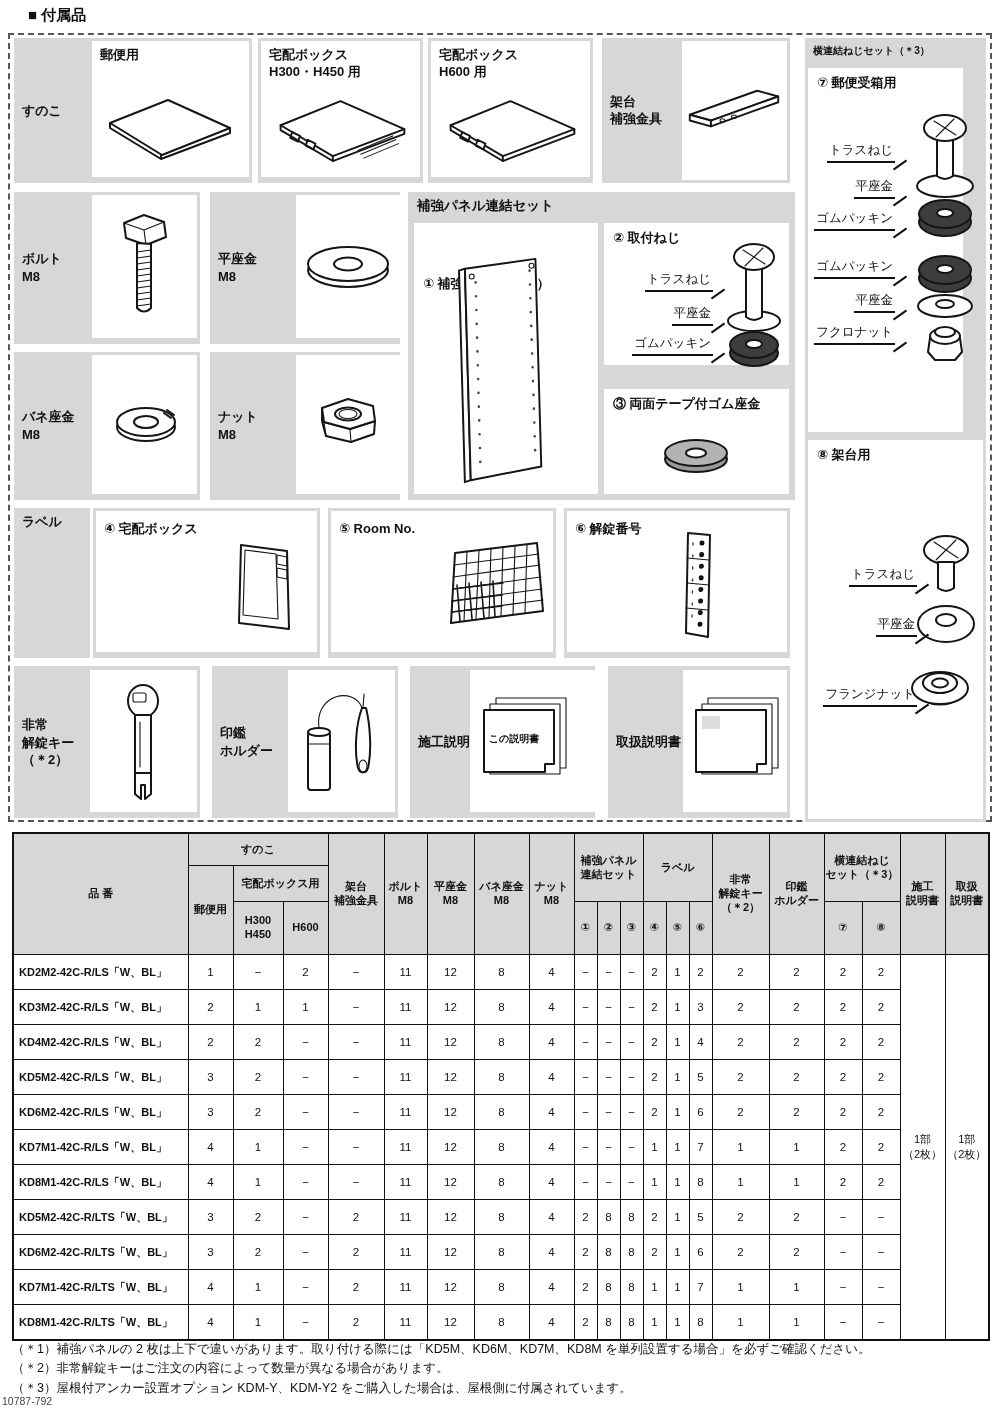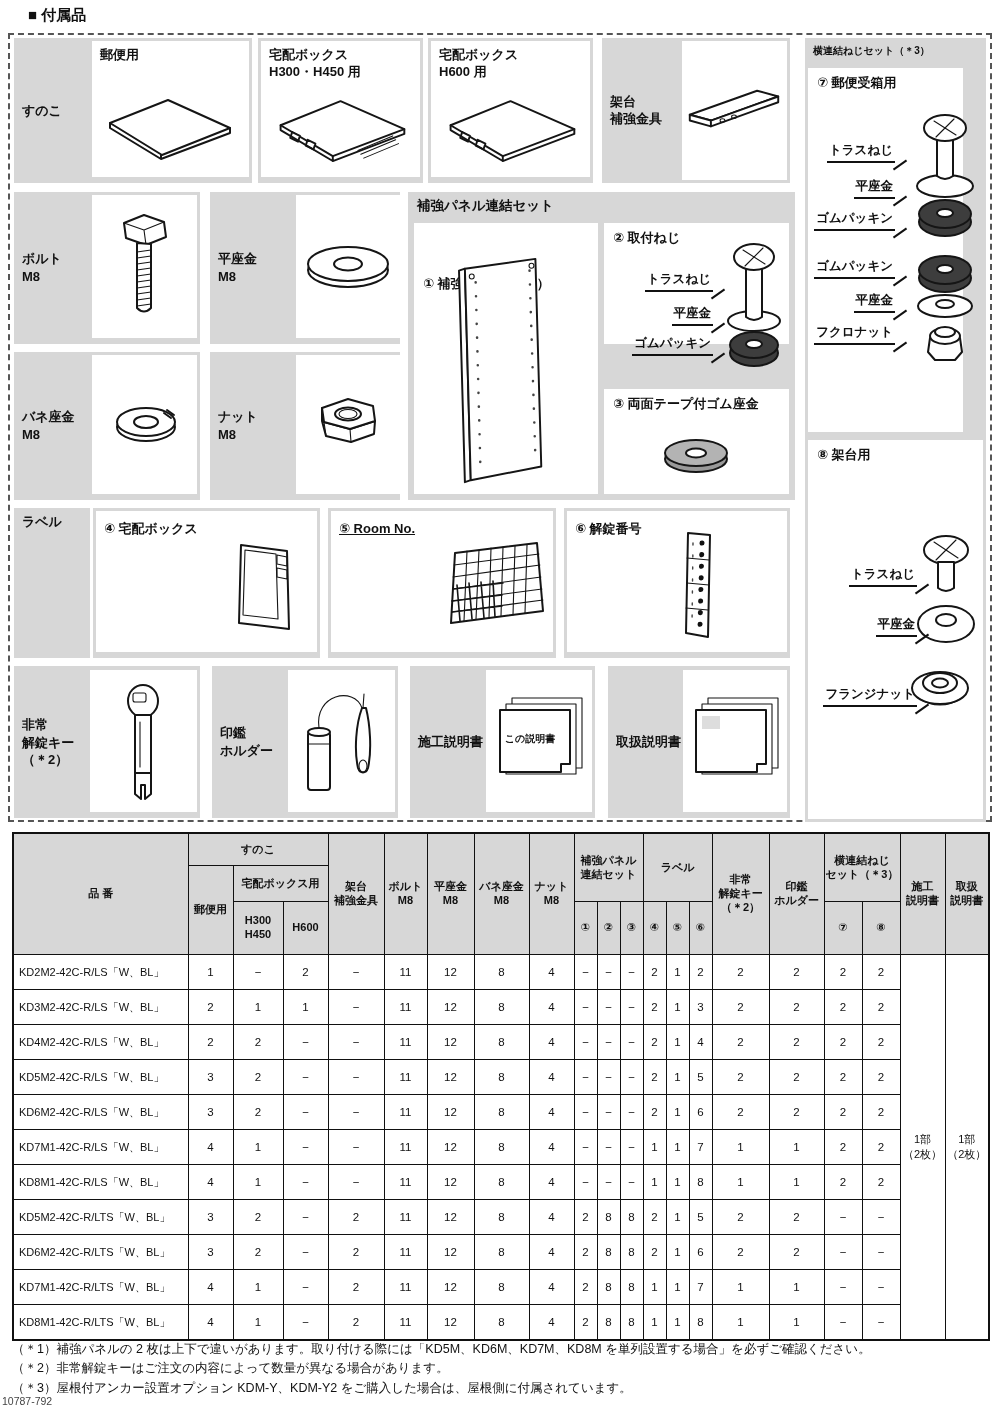--- a/index.html
+++ b/index.html
@@ -7,41 +7,41 @@
   .abs{position:absolute;}
   .page-title{left:28px;top:6px;font-size:15px;font-weight:bold;}
   .acc-box{left:8px;top:33px;width:984px;height:789px;border:2px dashed #555;box-sizing:border-box;background:#fff;}
   .group{position:absolute;background:#d7d7d7;}
   .inset{position:absolute;background:#fff;}
   .fpanel{position:absolute;background:#fff;border:3px solid #d7d7d7;border-bottom-width:6px;box-sizing:border-box;}
   .side-label{position:absolute;left:8px;top:50%;transform:translateY(-50%);font-size:13px;font-weight:bold;white-space:pre-line;line-height:1.35;}
   .top-label{position:absolute;left:8px;top:6px;font-size:13px;font-weight:bold;white-space:pre-line;line-height:1.3;}
   .panel-title{position:absolute;left:9px;top:7px;font-size:13px;font-weight:bold;white-space:pre-line;line-height:1.3;}
   .set-title{position:absolute;left:9px;top:5px;font-size:13.5px;font-weight:bold;}
-  .lead-label{position:absolute;font-size:12.5px;font-weight:bold;white-space:nowrap;border-bottom:2px solid #111;padding:0 2px 2px 2px;text-align:center;}
+  .lead-label{position:absolute;font-size:12.5px;font-weight:normal;white-space:nowrap;border-bottom:2px solid #111;padding:0 2px 2px 2px;text-align:center;}
   .lead-label::after{content:"";position:absolute;right:-13px;bottom:-5px;width:16px;height:2px;background:#111;transform:rotate(-35deg);}
   .art polygon,.art path,.art ellipse,.art rect,.art circle,.art line{fill:#fff;stroke:#151515;stroke-width:2;stroke-linejoin:round;stroke-linecap:round;}
   .art .nf{fill:none;}
   .art .thin{stroke-width:1.1;}
   .art .dk{fill:#3d3d3d;}
   .art .gy1{fill:#999;}
   .art .gy2{fill:#b3b3b3;}
   .art .dots{stroke:#444;stroke-width:2.6;stroke-dasharray:0.1,14;fill:none;}
   .art .ddots{stroke:#111;stroke-width:5;stroke-dasharray:0.1,11.5;fill:none;}
   .art .dash{stroke:#444;stroke-width:1.4;stroke-dasharray:2,10;fill:none;}
   .booklet-note{position:absolute;font-size:10px;font-weight:bold;text-align:center;}
   
   table.parts{position:absolute;left:12px;top:832px;width:976px;border-collapse:collapse;table-layout:fixed;border:2px solid #111;}
   table.parts th,table.parts td{border:1px solid #111;padding:0;text-align:center;vertical-align:middle;overflow:hidden;}
   table.parts thead th{background:#d7d7d7;font-size:11px;font-weight:bold;white-space:pre-line;line-height:1.25;}
   table.parts thead tr.r1 th{height:31px;}
   table.parts thead tr.r2 th{height:35px;}
   table.parts thead tr.r3 th{height:52px;}
   table.parts tbody td{font-size:11.5px;height:34px;background:#fff;}
-  table.parts td.rowname{text-align:left;padding-left:5px;font-weight:normal;font-size:11px;white-space:nowrap;}
+  table.parts td.rowname{text-align:left;padding-left:5px;font-weight:bold;font-size:11px;white-space:nowrap;}
   table.parts td.manual{white-space:pre-line;font-size:11px;line-height:1.4;}
   .footnotes{left:12px;top:1340px;width:980px;font-size:12.5px;line-height:1.55;}
   .doc-num{left:2px;top:1395px;font-size:10.5px;color:#444;}
 </style>
 </head>
 <body>
 
 <div class="abs page-title">■ 付属品</div>
 
 <div class="abs acc-box">
@@ -121,36 +121,36 @@
       <div class="panel-title" style="white-space: pre-line; margin-top: 46px;">① 補強パネル（＊1）</div>
       <svg class="art" style="position:absolute;left:10px;top:30px;" width="165" height="235" viewBox="0 0 165 240">
         <polygon points="34,18 40,16 46,232 40,234"></polygon>
         <polygon points="40,16 112,6 118,218 46,232"></polygon>
         <path class="dots" d="M51,30 L56,224"></path>
         <path class="dots" d="M106,18 L112,208"></path>
         <circle class="nf thin" cx="47" cy="24" r="2.5"></circle>
         <circle class="nf thin" cx="108" cy="13" r="2.5"></circle>
       </svg>
     </div>
-    <div class="inset" style="left:196px;top:31px;width:185px;height:121px;">
+    <div class="inset" style="left:196px;top:31px;width:185px;height:142px;">
       <div class="panel-title" style="white-space: pre-line;">② 取付ねじ</div>
       <svg class="art" style="position:absolute;left:114px;top:10px;" width="66" height="142" viewBox="0 0 66 142">
         <ellipse class="dk" cx="36" cy="120" rx="24" ry="13"></ellipse>
         <ellipse class="dk" cx="36" cy="112" rx="24" ry="13"></ellipse>
         <ellipse cx="36" cy="111" rx="8" ry="4"></ellipse>
         <ellipse cx="36" cy="88" rx="26" ry="10"></ellipse>
         <path d="M28,36 L28,84 Q36,90 44,84 L44,36 Z"></path>
         <ellipse cx="36" cy="24" rx="20" ry="13"></ellipse>
         <path class="nf thin" d="M25,17 L47,31 M45,15 L27,33"></path>
       </svg>
       <div class="lead-label" style="right:76px;top:48px;">トラスねじ</div>
       <div class="lead-label" style="right:76px;top:82px;">平座金</div>
       <div class="lead-label" style="right:76px;top:112px;">ゴムパッキン</div>
     </div>
-    <div class="inset" style="left:196px;top:197px;width:185px;height:105px;">
+    <div class="inset" style="left:196px;top:197px;width:185px;height:105px;font-family:Liberation Serif, serif;">
       <div class="panel-title" style="white-space: pre-line;">③ 両面テープ付ゴム座金</div>
       <svg class="art" style="position:absolute;left:42px;top:36px;" width="100" height="56" viewBox="0 0 100 56">
         <ellipse class="gy1" cx="50" cy="34" rx="31" ry="13"></ellipse>
         <ellipse class="gy2" cx="50" cy="28" rx="31" ry="13"></ellipse>
         <ellipse cx="50" cy="28" rx="10" ry="4.5"></ellipse>
       </svg>
     </div>
   </div>
 
   <div class="group" style="left:4px;top:317px;width:186px;height:148px;">
@@ -185,21 +185,21 @@
   <div class="fpanel" style="left:83px;top:473px;width:227px;height:150px;">
     <div class="top-label" style="top: 10px; white-space: pre-line;">④ 宅配ボックス</div>
     <svg class="art" style="position:absolute;left:135px;top:28px;" width="72" height="96" viewBox="0 0 72 96">
       <polygon points="10,6 56,12 58,90 8,84"></polygon>
       <polygon class="nf thin" points="14,11 45,15 47,80 12,76"></polygon>
       <polygon class="nf thin" points="46,16 56,18 56,27 46,25"></polygon>
       <polygon class="nf thin" points="46,29 56,31 56,40 46,38"></polygon>
     </svg>
   </div>
   <div class="fpanel" style="left:318px;top:473px;width:228px;height:150px;">
-    <div class="top-label" style="top: 10px; white-space: pre-line; text-decoration: underline;">⑤ Room No.</div>
+    <div class="top-label" style="top: 10px; white-space: pre-line;">⑤ Room No.</div>
     <svg class="art" style="position:absolute;left:112px;top:28px;" width="106" height="92" viewBox="0 0 106 92">
       <polygon points="12,14 94,4 100,72 8,84"></polygon>
       <path class="nf thin" d="M11,26 L96,15 M10,38 L97,26 M10,50 L98,38 M9,62 L99,50 M9,73 L100,61"></path>
       <path class="nf thin" d="M24,12 L21,82 M36,11 L33,80 M48,9 L46,79 M60,8 L58,77 M72,7 L70,76 M84,6 L82,74"></path>
       <path class="nf" d="M10,50 L60,44 M9,62 L59,56 M9,73 L59,67 M14,46 L17,82 M26,44 L29,80 M38,43 L41,79 M50,42 L52,78" style="stroke-width:1.6"></path>
     </svg>
   </div>
   <div class="fpanel" style="left:554px;top:473px;width:226px;height:150px;">
     <div class="top-label" style="top: 10px; white-space: pre-line;">⑥ 解錠番号</div>
     <svg class="art" style="position:absolute;left:112px;top:18px;" width="40" height="112" viewBox="0 0 40 112">
@@ -234,21 +234,21 @@
         <ellipse cx="23" cy="52" rx="11" ry="4"></ellipse>
         <path class="nf thin" d="M12,64 h22"></path>
         <path d="M66,28 C60,44 58,70 62,88 C64,94 70,94 72,88 C76,70 74,44 70,28 Z"></path>
         <path class="nf thin" d="M68,14 L67,28"></path>
         <ellipse class="nf thin" cx="67" cy="86" rx="4" ry="6"></ellipse>
       </svg>
     </div>
   </div>
   <div class="group" style="left:400px;top:631px;width:185px;height:152px;">
     <div class="side-label" style="white-space: pre-line;">施工説明書</div>
-    <div class="inset" style="left:76px;top:4px;width:106px;height:142px;">
+    <div class="inset" style="left:60px;top:4px;width:106px;height:142px;padding-left:20px;">
       <svg class="art" style="position:absolute;left:6px;top:22px;" width="96" height="100" viewBox="0 0 96 100">
         <path class="thin" d="M20,6 h70 v70 h-70 z"></path>
         <path class="thin" d="M14,12 h70 v70 h-70 z"></path>
         <path d="M8,18 h70 v54 h-9 v8 h-61 z"></path>
       </svg>
       <div class="booklet-note" style="left:12px;top:62px;width:64px;">この説明書</div>
     </div>
   </div>
   <div class="group" style="left:598px;top:631px;width:182px;height:152px;">
     <div class="side-label" style="white-space: pre-line;">取扱説明書</div>

